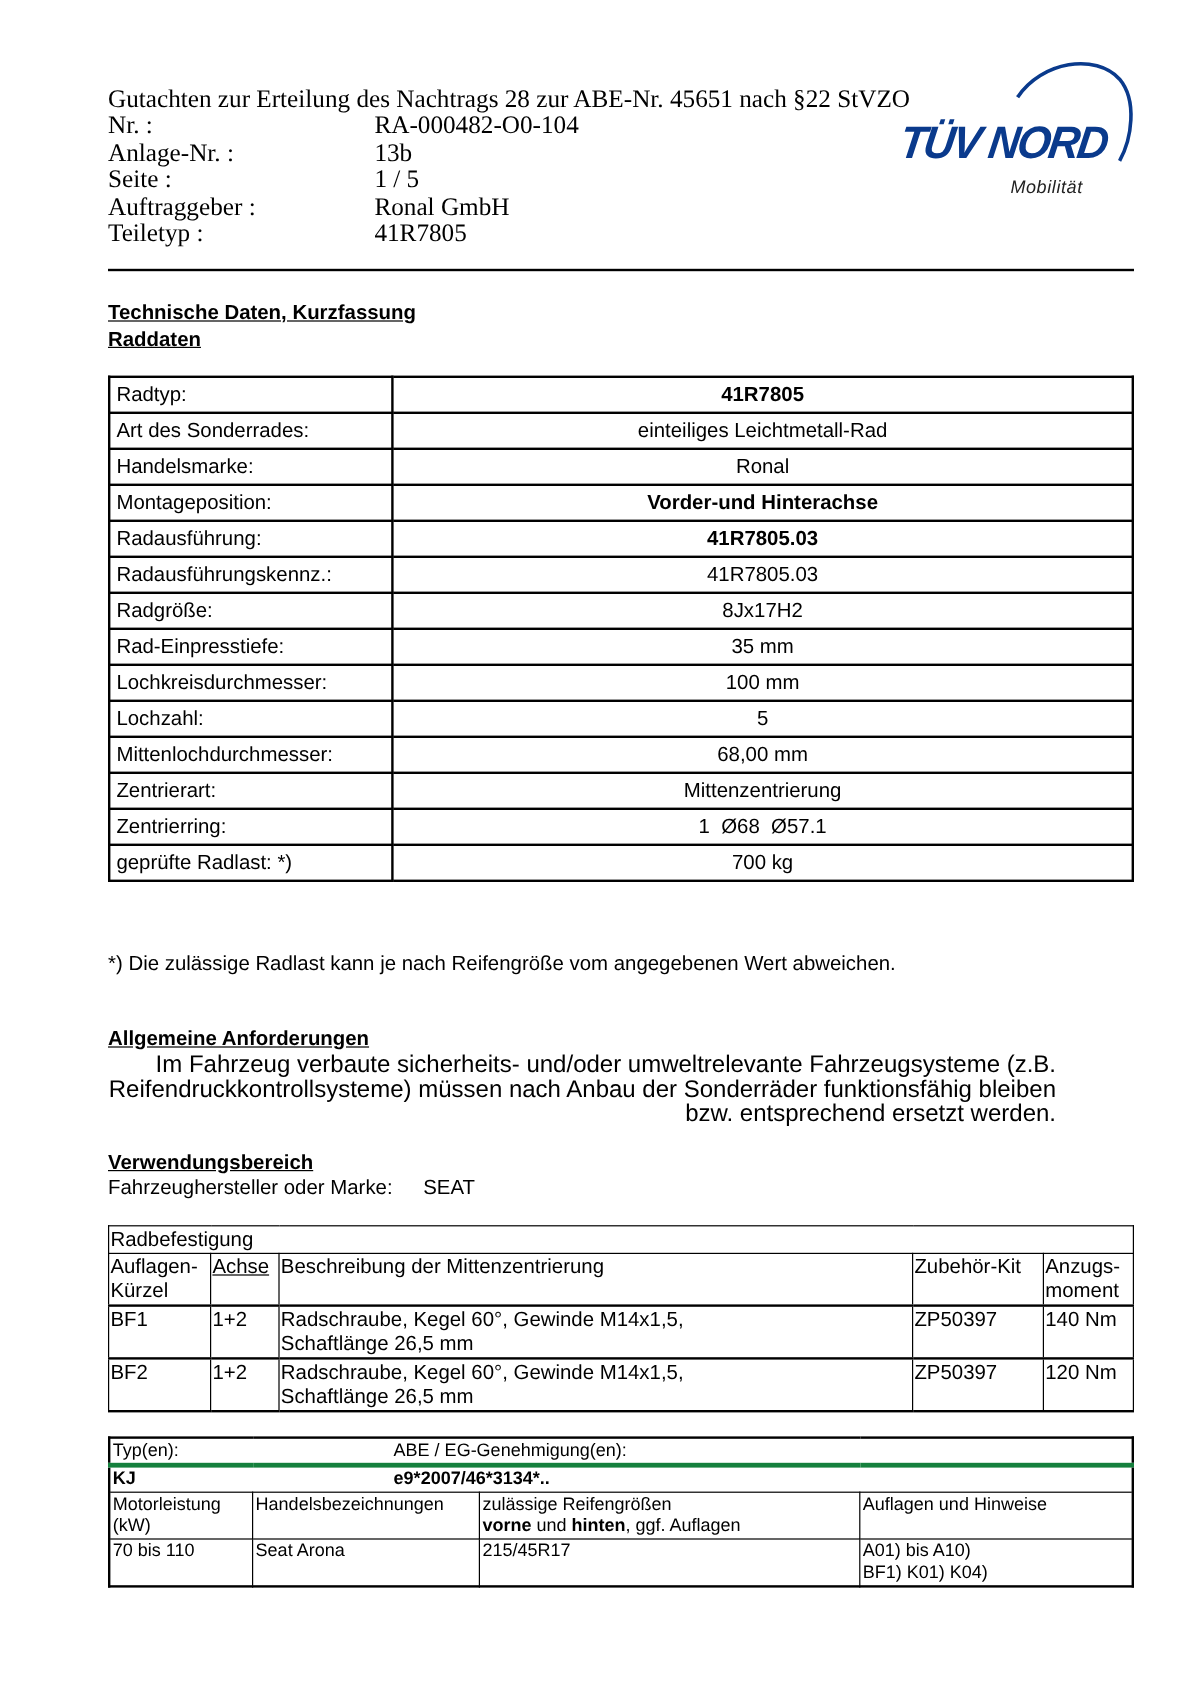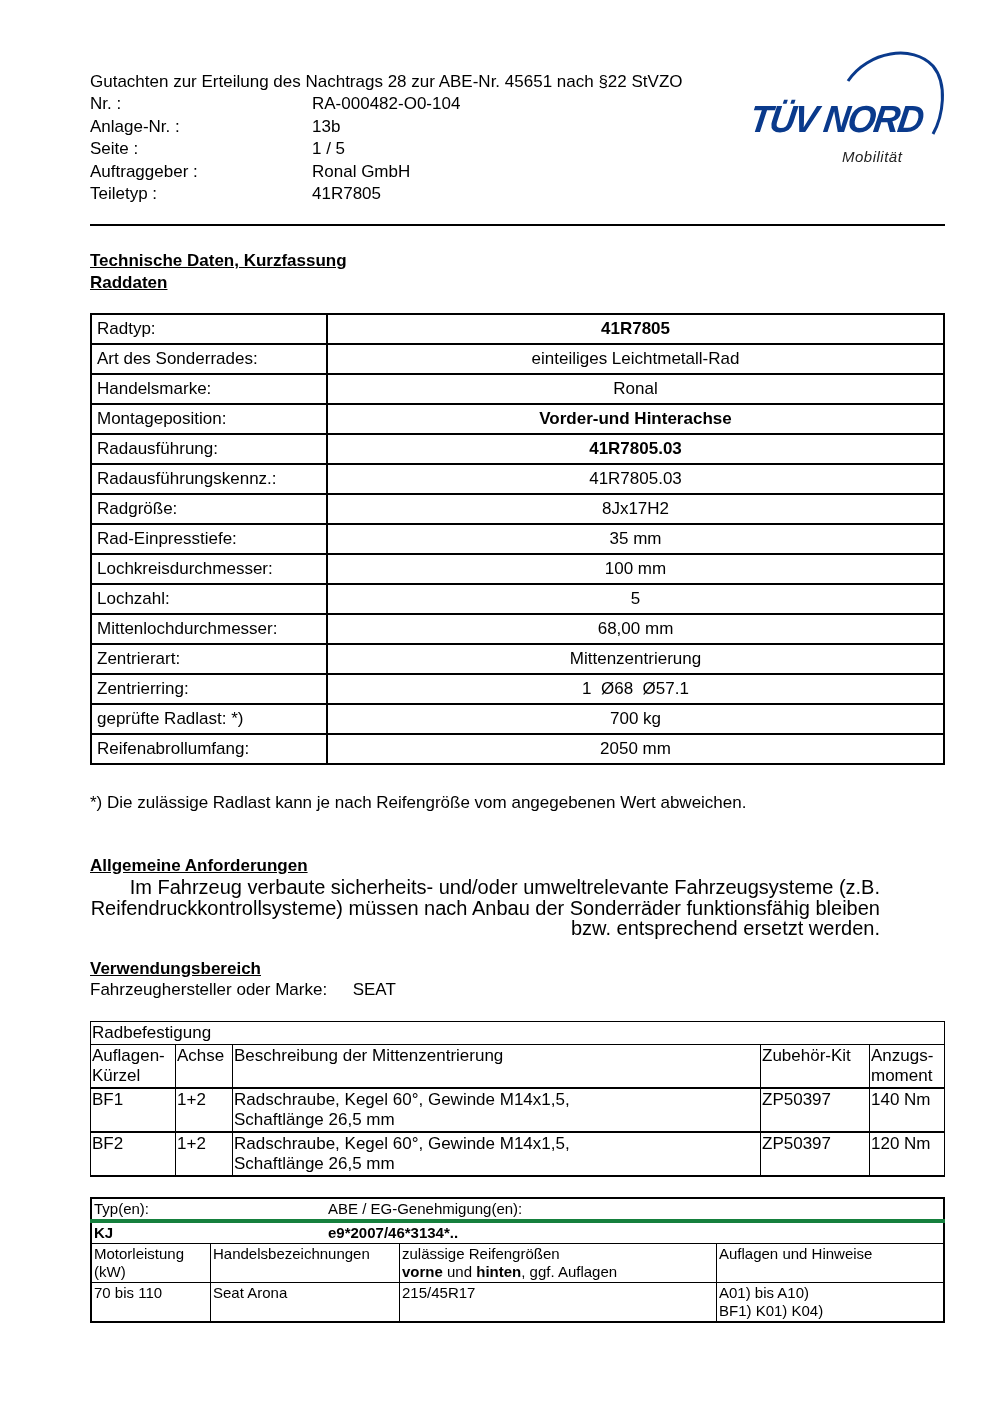--- a/index.html
+++ b/index.html
@@ -1,21 +1,21 @@
 <!DOCTYPE html>
 <html><head>
 <meta charset="utf-8">
 <style>
   html, body { margin: 0; padding: 0; background: #ffffff; }
   body {
     width: 993px; height: 1404px; position: relative; overflow: hidden;
     font-family: "Liberation Sans", sans-serif; color: #000;
   }
   .abs { position: absolute; }
-  .hdr-line { font-size: 17px; line-height: 22.5px; white-space: nowrap; }
+  .hdr-line { font-size: 21px; line-height: 22.5px; white-space: nowrap; font-family: Liberation Serif, serif; }
   .hdr-key { position: absolute; left: 90px; }
   .hdr-val { position: absolute; left: 312px; }
   .rule { position: absolute; left: 90px; width: 855px; top: 224px; height: 0; border-top: 2px solid #000; }
   .heading { font-size: 17px; font-weight: bold; text-decoration: underline; line-height: 22px; white-space: nowrap; }
   .para { font-size: 20px; line-height: 20.5px; text-align: right; }
 
   
   .logo { position: absolute; left: 748px; top: 46px; width: 200px; height: 130px; }
 
   
@@ -126,24 +126,20 @@
         <td class="v" style="white-space: pre; margin-top: 32px;">Mittenzentrierung</td>
       </tr>
       <tr>
         <td class="k">Zentrierring:</td>
         <td class="v" style="white-space: pre;">1  Ø68  Ø57.1</td>
       </tr>
       <tr>
         <td class="k">geprüfte Radlast: *)</td>
         <td class="v" style="white-space: pre;">700 kg</td>
       </tr>
-      <tr>
-        <td class="k">Reifenabrollumfang:</td>
-        <td class="v" style="white-space: pre;">2050 mm</td>
-      </tr>
     </tbody>
 </table>
 
 <div class="abs" style="left:90px; top:793px; font-size:17px; white-space:nowrap;">*) Die zulässige Radlast kann je nach Reifengröße vom angegebenen Wert abweichen.</div>
 
 <div class="abs heading" style="left:90px; top:855px;">Allgemeine Anforderungen</div>
 <div class="abs para" style="left:90px; top:877px; width:790px;">Im Fahrzeug verbaute sicherheits- und/oder umweltrelevante Fahrzeugsysteme (z.B. Reifendruckkontrollsysteme) müssen nach Anbau der Sonderräder funktionsfähig bleiben bzw. entsprechend ersetzt werden.</div>
 
 <div class="abs heading" style="left:90px; top:958px;">Verwendungsbereich</div>
 <div class="abs" style="left:90px; top:980px; font-size:17px; white-space:nowrap;">
@@ -153,21 +149,21 @@
 </div>
 
 <table class="bef">
   <tbody>
       <tr>
     <td colspan="5" style="border-top:1px solid #000; border-bottom:1px solid #000;">Radbefestigung</td>
   </tr>
   <tr class="hr">
     <td style="width:82px; white-space:pre-line;">Auflagen-
 Kürzel</td>
-    <td style="width:54px;">Achse</td>
+    <td style="width:54px;text-decoration:underline;">Achse</td>
     <td>Beschreibung der Mittenzentrierung</td>
     <td style="width:106px;">Zubehör-Kit</td>
     <td style="width:72px; white-space:pre-line;">Anzugs-
 moment</td>
   </tr>
   <tr class="hr">
     <td>BF1</td>
     <td>1+2</td>
     <td>
       <div>Radschraube, Kegel 60°, Gewinde M14x1,5,</div>

